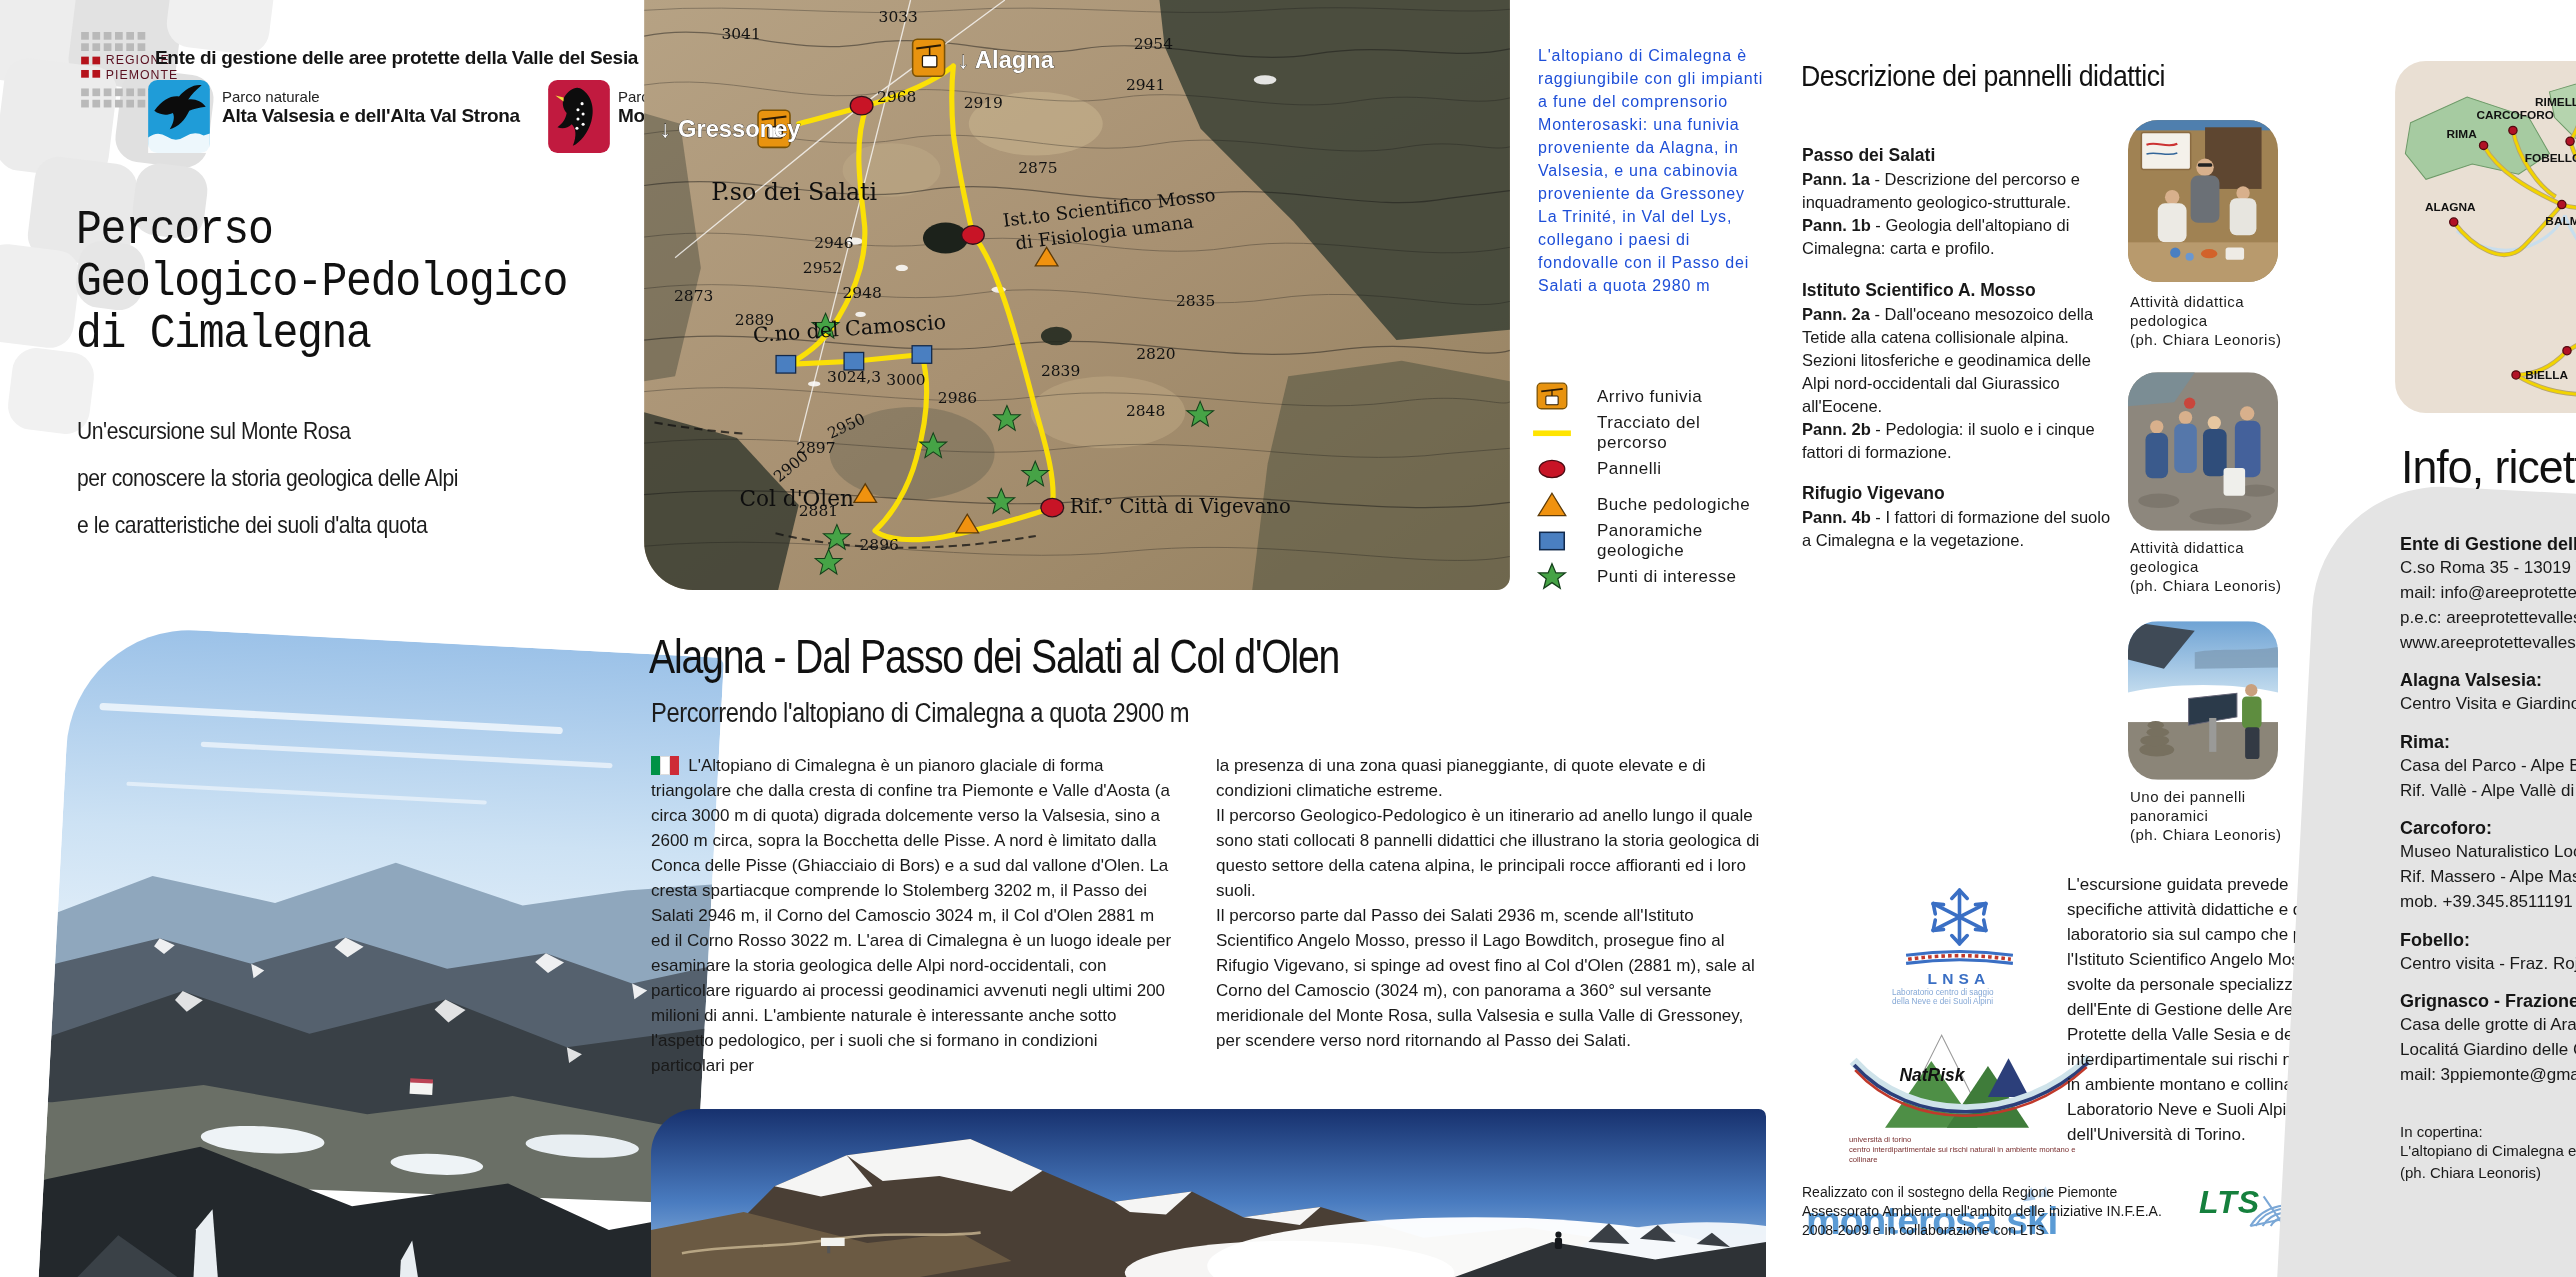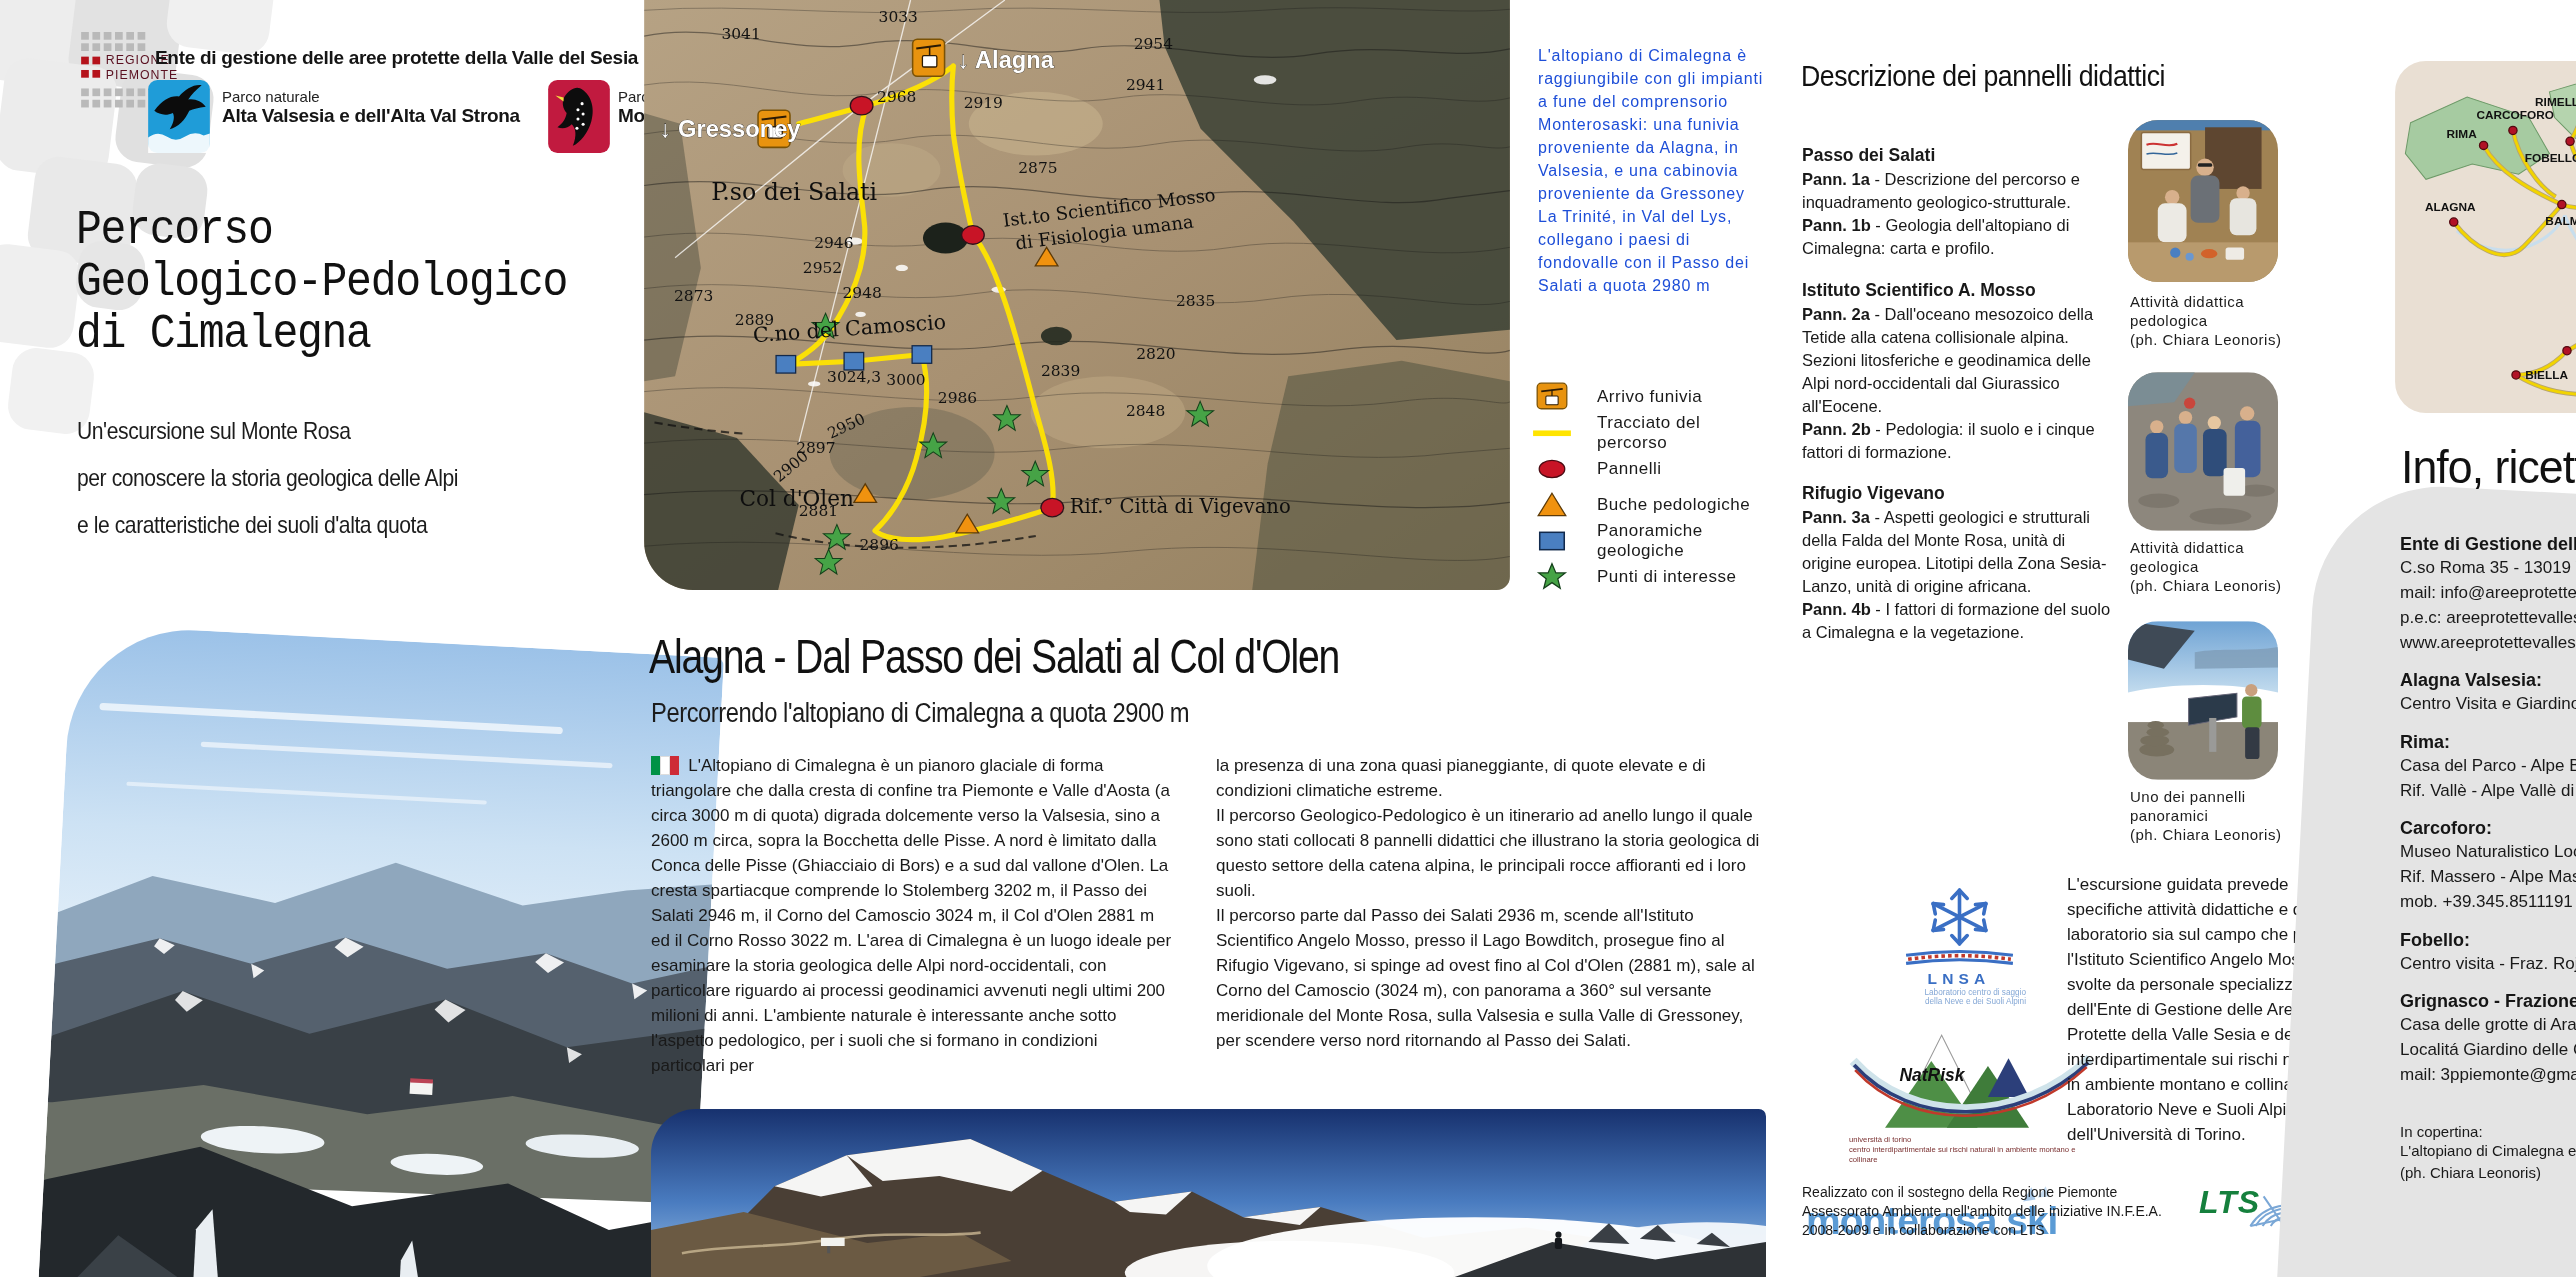--- a/index.html
+++ b/index.html
@@ -36,21 +36,21 @@
   .flag i{flex:1;}
   .footer-txt{font-size:14px;line-height:19px;color:#191919;}
   .photo{position:absolute;border-radius:30px;overflow:hidden;}
   svg text{font-family:"Liberation Sans",sans-serif;}
   .topo{font-family:"DejaVu Serif",serif;fill:#0e0e0e;}
   .elev{font-family:"DejaVu Serif",serif;font-size:30px;fill:#121212;}
   .maplabel-w{font-weight:bold;font-size:46px;fill:#fff;stroke:#222;stroke-width:1.2;paint-order:stroke;}
   .town-lbl{font-weight:bold;font-size:23px;fill:#111;}
   .badge-lbl{font-weight:bold;font-size:22px;fill:#fff;}
   .lnsa-name{color:#3a6fc4;font-weight:bold;font-size:15.5px;letter-spacing:5.2px;text-align:center;}
-  .lnsa-sub{color:#85a8d6;font-size:8.2px;line-height:9.8px;text-align:right;}
+  .lnsa-sub{color:#85a8d6;font-size:8.2px;line-height:9.8px;text-align:left;}
   .monterosa{color:#5b9bd5;font-weight:bold;font-size:39px;letter-spacing:-1px;}
   .natrisk-sub{color:#7a3030;font-size:7.7px;line-height:9.8px;}
   .lts-txt{color:#15803d;font-weight:bold;font-style:italic;font-size:32px;letter-spacing:1px;}
 </style>
 </head>
 <body>
 
 <div class="page">
 
   <div class="gsq" style="left:-36px;top:-46px;width:129px;height:129px;background:#ededed;"></div>
@@ -423,21 +423,20 @@
       <p><b>Pann. 1a</b> <span>- Descrizione del percorso e inquadramento geologico-strutturale.</span></p>
       <p><b>Pann. 1b</b> <span>- Geologia dell'altopiano di Cimalegna: carta e profilo.</span></p>
     </div>
     <div class="sec">
       <div class="sec-h">Istituto Scientifico A. Mosso</div>
       <p><b>Pann. 2a</b> <span>- Dall'oceano mesozoico della Tetide alla catena collisionale alpina. Sezioni litosferiche e geodinamica delle Alpi nord-occidentali dal Giurassico all'Eocene.</span></p>
       <p><b>Pann. 2b</b> <span>- Pedologia: il suolo e i cinque fattori di formazione.</span></p>
     </div>
     <div class="sec">
       <div class="sec-h">Rifugio Vigevano</div>
-      <p><b>Pann. 3a</b> <span>- Aspetti geologici e strutturali della Falda del Monte Rosa, unità di origine europea. Litotipi della Zona Sesia-Lanzo, unità di origine africana.</span></p>
       <p><b>Pann. 4b</b> <span>- I fattori di formazione del suolo a Cimalegna e la vegetazione.</span></p>
     </div>
   </div>
 
   <div class="photo" style="left:2128px;top:120px;width:150px;height:162px;">
     <svg width="150" height="162" viewBox="0 0 292 315">
       <rect width="292" height="315" fill="#a08253"></rect>
       <rect width="292" height="20" fill="#4f7fae"></rect>
       <rect x="150" y="14" width="110" height="120" fill="#5e4630"></rect>
       <rect x="26" y="24" width="96" height="72" rx="4" fill="#f4f1ea" stroke="#8a6b42" stroke-width="3"></rect>

